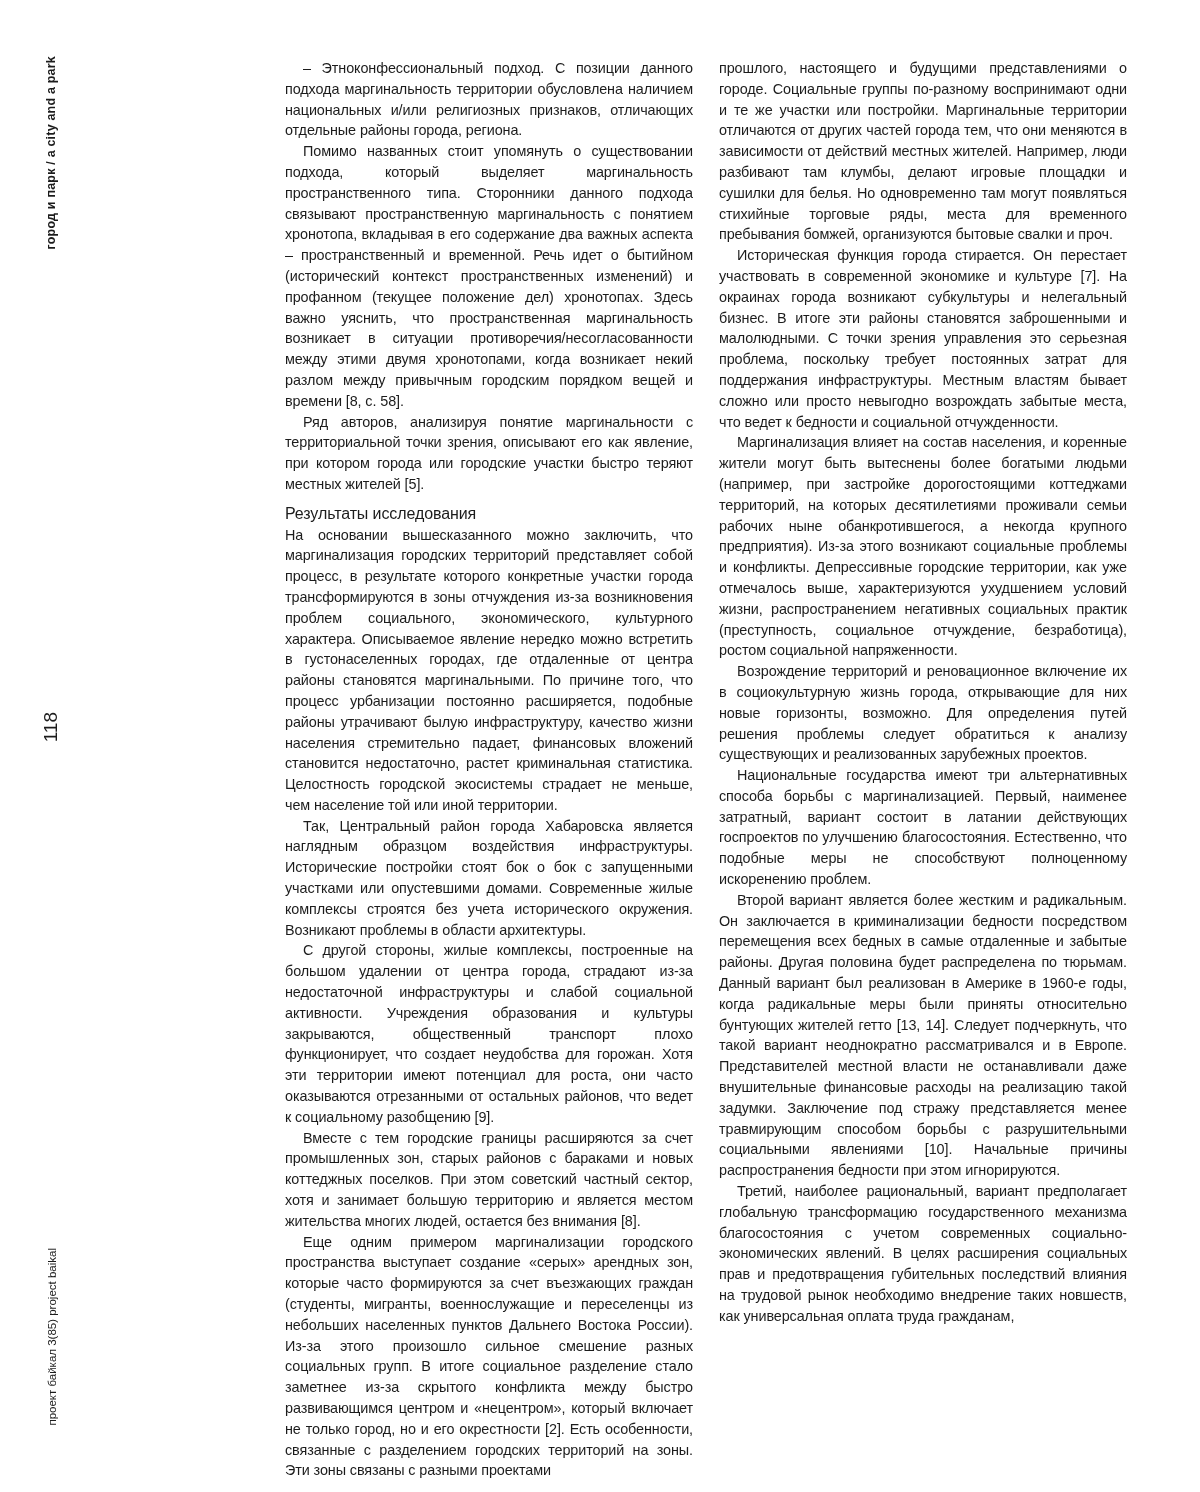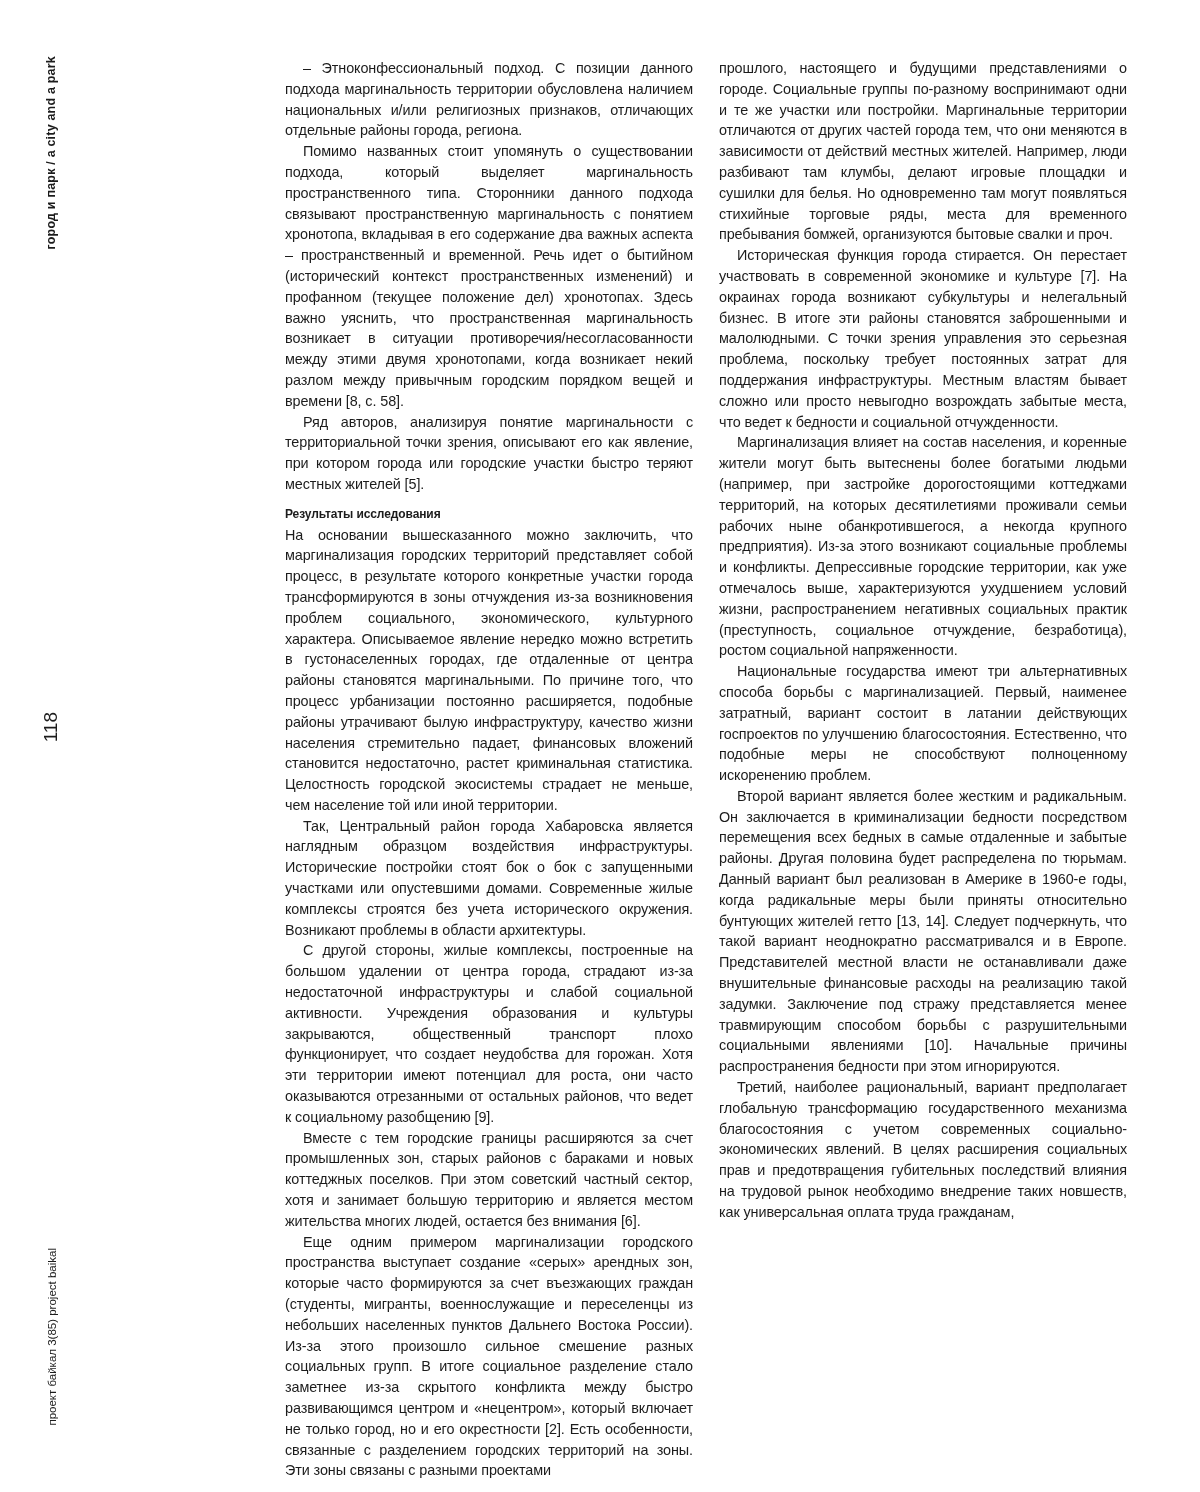--- a/index.html
+++ b/index.html
@@ -34,23 +34,23 @@
     font-size: 14.4px;
     line-height: 20.8px;
     text-align: justify;
     letter-spacing: -0.1px;
     hyphens: auto;
     -webkit-hyphens: auto;
   }
   .para.indent { text-indent: 18px; }
   .heading {
     margin: 9px 0 0 0;
-    font-size: 12px;
+    font-size: 16px;
     line-height: 20.8px;
-    font-weight: bold;
+    font-weight: normal;
     letter-spacing: -0.1px;
   }
 </style>
 </head>
 <body>
 
 <div class="page">
 
   <div class="vtext sidebar-top">город и парк / a city and a park</div>
 
@@ -60,26 +60,27 @@
 
   <div class="columns">
     <div class="col" id="col-left">
         <p class="para indent">– Этноконфессиональный подход. С позиции данного подхода маргинальность территории обусловлена наличием национальных и/или религиозных признаков, отличающих отдельные районы города, региона.</p>
         <p class="para indent">Помимо названных стоит упомянуть о существовании подхода, который выделяет маргинальность пространственного типа. Сторонники данного подхода связывают пространственную маргинальность с понятием хронотопа, вкладывая в его содержание два важных аспекта – пространственный и временной. Речь идет о бытийном (исторический контекст пространственных изменений) и профанном (текущее положение дел) хронотопах. Здесь важно уяснить, что пространственная маргинальность возникает в ситуации противоречия/несогласованности между этими двумя хронотопами, когда возникает некий разлом между привычным городским порядком вещей и времени [8, с. 58].</p>
         <p class="para indent">Ряд авторов, анализируя понятие маргинальности с территориальной точки зрения, описывают его как явление, при котором города или городские участки быстро теряют местных жителей [5].</p>
         <h2 class="heading">Результаты исследования</h2>
         <p class="para">На основании вышесказанного можно заключить, что маргинализация городских территорий представляет собой процесс, в результате которого конкретные участки города трансформируются в зоны отчуждения из-за возникновения проблем социального, экономического, культурного характера. Описываемое явление нередко можно встретить в густонаселенных городах, где отдаленные от центра районы становятся маргинальными. По причине того, что процесс урбанизации постоянно расширяется, подобные районы утрачивают былую инфраструктуру, качество жизни населения стремительно падает, финансовых вложений становится недостаточно, растет криминальная статистика. Целостность городской экосистемы страдает не меньше, чем население той или иной территории.</p>
         <p class="para indent">Так, Центральный район города Хабаровска является наглядным образцом воздействия инфраструктуры. Исторические постройки стоят бок о бок с запущенными участками или опустевшими домами. Современные жилые комплексы строятся без учета исторического окружения. Возникают проблемы в области архитектуры.</p>
         <p class="para indent">С другой стороны, жилые комплексы, построенные на большом удалении от центра города, страдают из-за недостаточной инфраструктуры и слабой социальной активности. Учреждения образования и культуры закрываются, общественный транспорт плохо функционирует, что создает неудобства для горожан. Хотя эти территории имеют потенциал для роста, они часто оказываются отрезанными от остальных районов, что ведет к социальному разобщению [9].</p>
-        <p class="para indent">Вместе с тем городские границы расширяются за счет промышленных зон, старых районов с бараками и новых коттеджных поселков. При этом советский частный сектор, хотя и занимает большую территорию и является местом жительства многих людей, остается без внимания [6].</p>
+        <p class="para indent">Вместе с тем городские границы расширяются за счет промышленных зон, старых районов с бараками и новых коттеджных поселков. При этом советский частный сектор, хотя и занимает большую территорию и является местом жительства многих людей, остается без внимания [8].</p>
         <p class="para indent">Еще одним примером маргинализации городского пространства выступает создание «серых» арендных зон, которые часто формируются за счет въезжающих граждан (студенты, мигранты, военнослужащие и переселенцы из небольших населенных пунктов Дальнего Востока России). Из-за этого произошло сильное смешение разных социальных групп. В итоге социальное разделение стало заметнее из-за скрытого конфликта между быстро развивающимся центром и «нецентром», который включает не только город, но и его окрестности [2]. Есть особенности, связанные с разделением городских территорий на зоны. Эти зоны связаны с разными проектами</p>
       </div>
     <div class="col" id="col-right">
         <p class="para">прошлого, настоящего и будущими представлениями о городе. Социальные группы по-разному воспринимают одни и те же участки или постройки. Маргинальные территории отличаются от других частей города тем, что они меняются в зависимости от действий местных жителей. Например, люди разбивают там клумбы, делают игровые площадки и сушилки для белья. Но одновременно там могут появляться стихийные торговые ряды, места для временного пребывания бомжей, организуются бытовые свалки и проч.</p>
         <p class="para indent">Историческая функция города стирается. Он перестает участвовать в современной экономике и культуре [7]. На окраинах города возникают субкультуры и нелегальный бизнес. В итоге эти районы становятся заброшенными и малолюдными. С точки зрения управления это серьезная проблема, поскольку требует постоянных затрат для поддержания инфраструктуры. Местным властям бывает сложно или просто невыгодно возрождать забытые места, что ведет к бедности и социальной отчужденности.</p>
         <p class="para indent">Маргинализация влияет на состав населения, и коренные жители могут быть вытеснены более богатыми людьми (например, при застройке дорогостоящими коттеджами территорий, на которых десятилетиями проживали семьи рабочих ныне обанкротившегося, а некогда крупного предприятия). Из-за этого возникают социальные проблемы и конфликты. Депрессивные городские территории, как уже отмечалось выше, характеризуются ухудшением условий жизни, распространением негативных социальных практик (преступность, социальное отчуждение, безработица), ростом социальной напряженности.</p>
+        <p class="para indent">Возрождение территорий и реновационное включение их в социокультурную жизнь города, открывающие для них новые горизонты, возможно. Для определения путей решения проблемы следует обратиться к анализу существующих и реализованных зарубежных проектов.</p>
         <p class="para indent">Национальные государства имеют три альтернативных способа борьбы с маргинализацией. Первый, наименее затратный, вариант состоит в латании действующих госпроектов по улучшению благосостояния. Естественно, что подобные меры не способствуют полноценному искоренению проблем.</p>
         <p class="para indent">Второй вариант является более жестким и радикальным. Он заключается в криминализации бедности посредством перемещения всех бедных в самые отдаленные и забытые районы. Другая половина будет распределена по тюрьмам. Данный вариант был реализован в Америке в 1960-е годы, когда радикальные меры были приняты относительно бунтующих жителей гетто [13, 14]. Следует подчеркнуть, что такой вариант неоднократно рассматривался и в Европе. Представителей местной власти не останавливали даже внушительные финансовые расходы на реализацию такой задумки. Заключение под стражу представляется менее травмирующим способом борьбы с разрушительными социальными явлениями [10]. Начальные причины распространения бедности при этом игнорируются.</p>
         <p class="para indent">Третий, наиболее рациональный, вариант предполагает глобальную трансформацию государственного механизма благосостояния с учетом современных социально-экономических явлений. В целях расширения социальных прав и предотвращения губительных последствий влияния на трудовой рынок необходимо внедрение таких новшеств, как универсальная оплата труда гражданам,</p>
       </div>
   </div>
 
 </div>
 
 </body></html>

